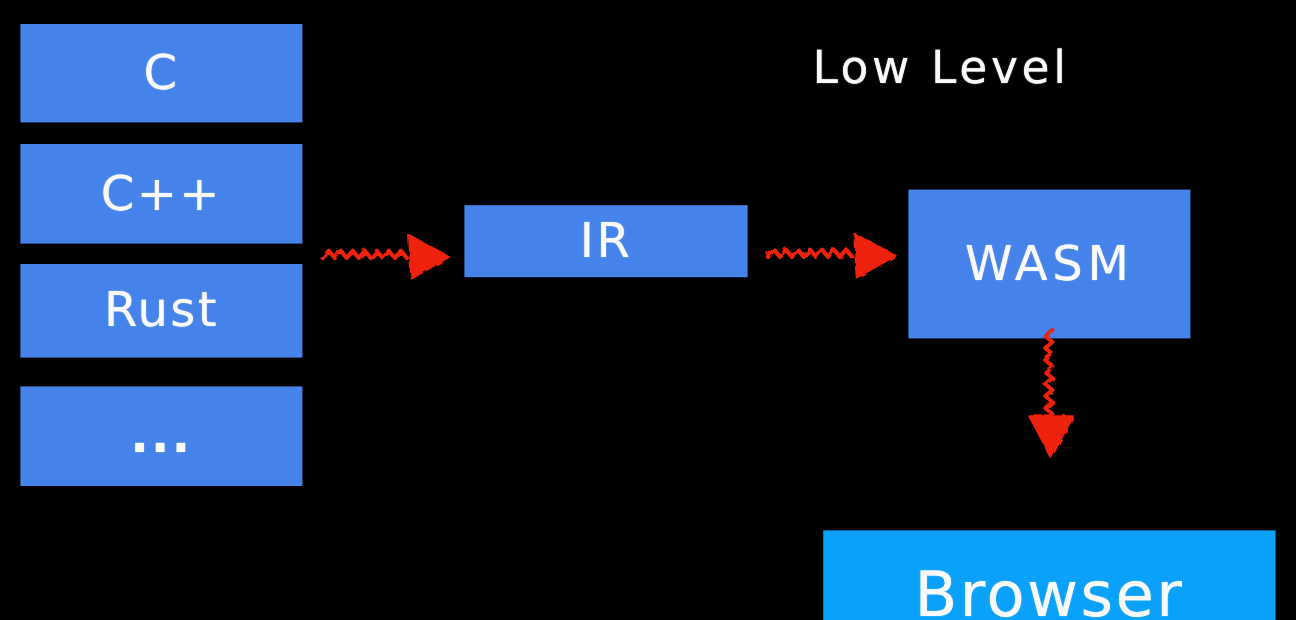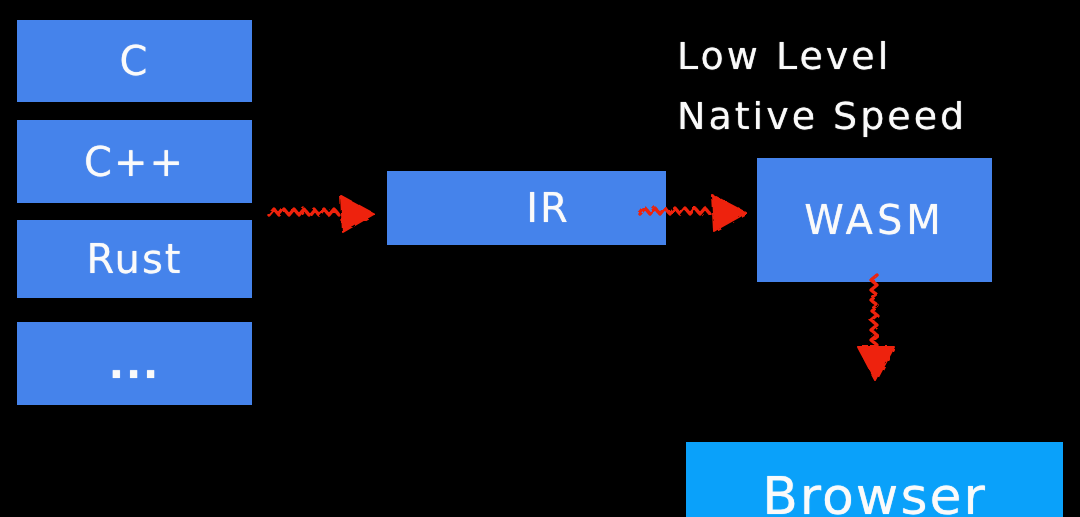--- a/index.html
+++ b/index.html
@@ -23,21 +23,21 @@
     align-items: center;
     justify-content: center;
     font-size: 40px;
     letter-spacing: 2px;
     text-shadow: 0 0 1px rgba(255,255,255,.8);
   }
   .node-c    { left: 17px;  top: 20px;  width: 235px; height: 82px; }
   .node-cpp  { left: 17px;  top: 120px; width: 235px; height: 83px; }
   .node-rust { left: 17px;  top: 220px; width: 235px; height: 78px; }
   .node-more { left: 17px;  top: 322px; width: 235px; height: 83px; font-weight: bold; }
-  .node-ir   { left: 387px; top: 171px; width: 236px; height: 74px; padding-left: 43px; }
+  .node-ir   { left: 387px; top: 171px; width: 236px; height: 60px; }
   .node-wasm { left: 757px; top: 158px; width: 235px; height: 124px; letter-spacing: 4px; }
   .node-browser {
     left: 686px; top: 394px; width: 377px; height: 107px;
     background: var(--browser-fill, #0aa1fa);
     font-size: 52px;
     margin-top: 48px;
   }
   .wasm-note {
     position: absolute;
     left: 677px; top: 26px; width: 400px;
@@ -85,21 +85,20 @@
   <div class="node node-more">
     <span>...</span>
   </div>
 
   <div class="node node-ir">
     <span>IR</span>
   </div>
 
   <div class="wasm-note">
     <div>Low Level</div>
-    <div>Native Speed</div>
   </div>
 
   <div class="node node-wasm">
     <span>WASM</span>
   </div>
 
   <div class="node node-browser">
     <span>Browser</span>
   </div>
 

